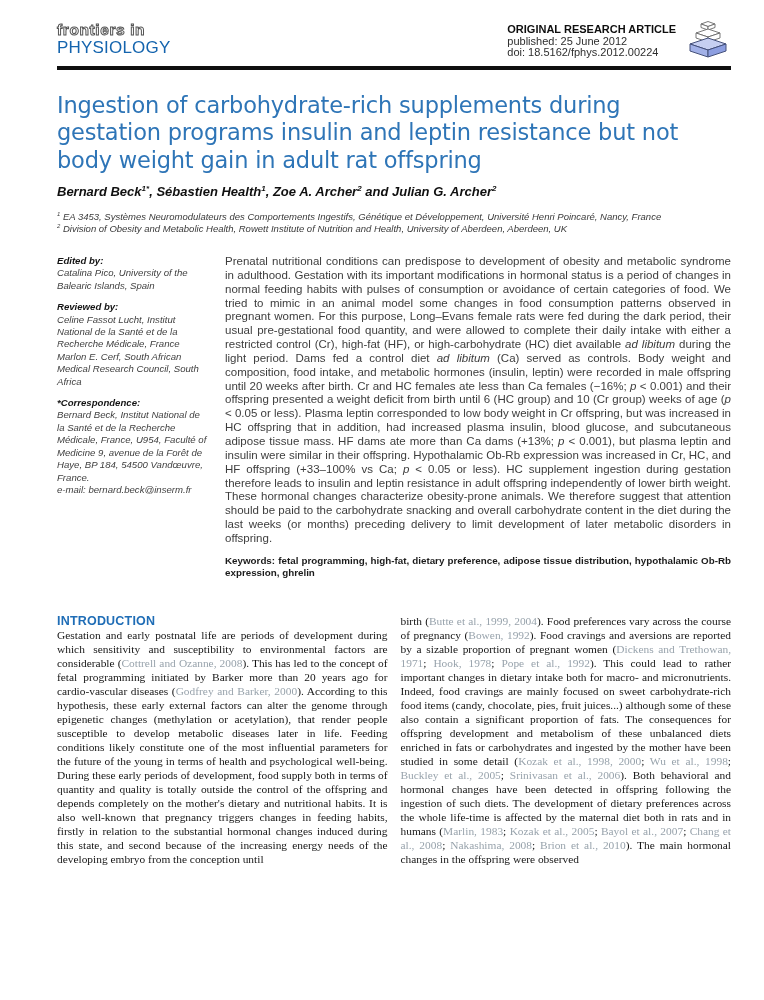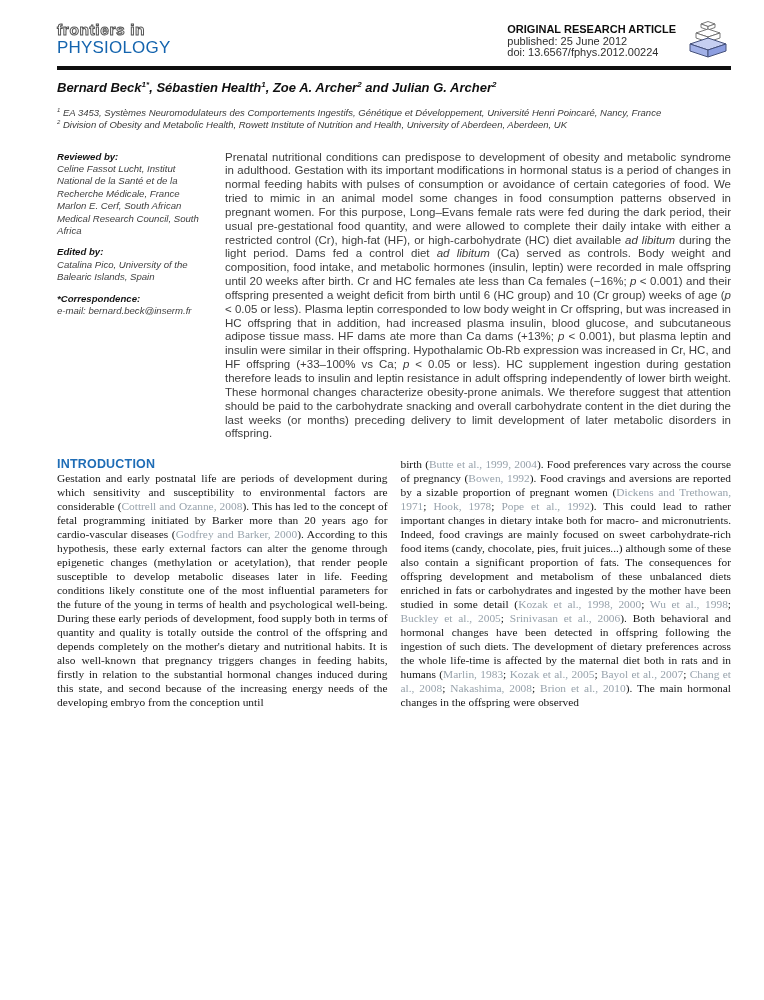--- a/index.html
+++ b/index.html
@@ -34,21 +34,21 @@
   .affils { margin-top:12px; font-style:italic; font-size:9.5px; line-height:12px; color:#3a3a3a; }
   
   .main { display:flex; margin-top:20px; }
   .sidebar { flex:none; width:153px; font-style:italic; font-size:9.6px; line-height:12.4px; color:#3f3f3f; }
   .sb-block { margin-bottom:9px; }
   .sb-label { font-weight:bold; color:#141414; }
   .abs-col { flex:1; margin-left:15px; }
   .abstract { font-size:11.5px; line-height:13.85px; color:#3d3d3d; text-align:justify; }
   .keywords { margin-top:9px; font-weight:bold; font-size:9.8px; line-height:12.5px; color:#1b1b1b; text-align:justify; }
   
-  .intro { display:flex; gap:13px; margin-top:16px; }
+  .intro { display:flex; gap:13px; margin-top:34px; }
   .col {
     width:50%; font-family:"Liberation Serif", serif;
     font-size:11.4px; line-height:14px; text-align:justify; color:#151515;
   }
   .intro-heading {
     font-family:"Liberation Sans", sans-serif; font-weight:bold;
     font-size:12.5px; line-height:14px; letter-spacing:0.2px; color:#1f6db6;
   }
   
   .it { font-style:italic; }
@@ -70,21 +70,21 @@
 <div class="page">
 
   <header class="hdr">
     <div>
       <div class="logo-line1">frontiers in</div>
       <div class="logo-line2">PHYSIOLOGY</div>
     </div>
     <div class="hdr-right">
       <div class="article-type">ORIGINAL RESEARCH ARTICLE</div>
       <div class="hdr-small">published: 25 June 2012</div>
-      <div class="hdr-small">doi: 13.6567/fphys.2012.00224</div>
+      <div class="hdr-small">doi: 18.5162/fphys.2012.00224</div>
     </div>
     <div class="cube">
       <svg width="46" height="42" viewBox="0 0 46 42">
         <g stroke="#6a6a6a" stroke-width="0.9" fill="#ffffff">
           <polygon points="16,7 23,4.5 30,7 23,9.5"></polygon>
           <polygon points="16,7 23,9.5 23,13 16,10.5"></polygon>
           <polygon points="30,7 23,9.5 23,13 30,10.5"></polygon>
         </g>
         <g stroke="#6a6a6a" stroke-width="0.9" fill="#ffffff">
           <polygon points="11,16 23,12 35,16 23,20"></polygon>
@@ -94,46 +94,49 @@
         <g stroke="#44507a" stroke-width="1">
           <polygon fill="#c6cff1" points="5,27 23,21 41,27 23,33"></polygon>
           <polygon fill="#a2b1e7" points="5,27 23,33 23,40 5,34"></polygon>
           <polygon fill="#8c9ee0" points="41,27 23,33 23,40 41,34"></polygon>
         </g>
       </svg>
     </div>
   </header>
   <div class="rule-thick"></div>
 
+  <h1 class="title">Ingestion of carbohydrate-rich supplements during gestation programs insulin and leptin resistance but not body weight gain in adult rat offspring</h1>
 
   <div class="authors"><span>Bernard Beck</span><span class="sup">1</span><span class="sup">*</span><span>, </span><span>Sébastien Health</span><span class="sup">1</span><span>, </span><span>Zoe A. Archer</span><span class="sup">2</span><span> and </span><span>Julian G. Archer</span><span class="sup">2</span></div>
 
   <div class="affils">
     <div><span class="sup">1</span><span> EA 3453, Systèmes Neuromodulateurs des Comportements Ingestifs, Génétique et Développement, Université Henri Poincaré, Nancy, France</span></div>
     <div><span class="sup">2</span><span> Division of Obesity and Metabolic Health, Rowett Institute of Nutrition and Health, University of Aberdeen, Aberdeen, UK</span></div>
   </div>
 
   <div class="main">
     <aside class="sidebar">
       <div class="sb-block">
+        <div class="sb-label">Edited by:</div>
+        <div>Catalina Pico, University of the Balearic Islands, Spain</div>
+      </div>
+      <div class="sb-block">
         <div class="sb-label">Reviewed by:</div>
         <div>Celine Fassot Lucht, Institut National de la Santé et de la Recherche Médicale, France</div>
         <div>Marlon E. Cerf, South African Medical Research Council, South Africa</div>
       </div>
       <div class="sb-block">
-        <div class="sb-label">Edited by:</div>
-        <div>Catalina Pico, University of the Balearic Islands, Spain</div>
-      </div>
-      <div class="sb-block">
         <div class="sb-label">*Correspondence:</div>
+        <div>Bernard Beck, Institut National de la Santé et de la Recherche Médicale, France, U954, Faculté of Medicine 9, avenue de la Forêt de Haye, BP 184, 54500 Vandœuvre, France.</div>
         <div>e-mail: bernard.beck@inserm.fr</div>
       </div>
     </aside>
     <div class="abs-col">
       <p class="abstract"><span>Prenatal nutritional conditions can predispose to development of obesity and metabolic syndrome in adulthood. Gestation with its important modifications in hormonal status is a period of changes in normal feeding habits with pulses of consumption or avoidance of certain categories of food. We tried to mimic in an animal model some changes in food consumption patterns observed in pregnant women. For this purpose, Long–Evans female rats were fed during the dark period, their usual pre-gestational food quantity, and were allowed to complete their daily intake with either a restricted control (Cr), high-fat (HF), or high-carbohydrate (HC) diet available </span><span class="it">ad libitum</span><span> during the light period. Dams fed a control diet </span><span class="it">ad libitum</span><span> (Ca) served as controls. Body weight and composition, food intake, and metabolic hormones (insulin, leptin) were recorded in male offspring until 20 weeks after birth. Cr and HC females ate less than Ca females (−16%; </span><span class="it">p</span><span> &lt; 0.001) and their offspring presented a weight deficit from birth until 6 (HC group) and 10 (Cr group) weeks of age (</span><span class="it">p</span><span> &lt; 0.05 or less). Plasma leptin corresponded to low body weight in Cr offspring, but was increased in HC offspring that in addition, had increased plasma insulin, blood glucose, and subcutaneous adipose tissue mass. HF dams ate more than Ca dams (+13%; </span><span class="it">p</span><span> &lt; 0.001), but plasma leptin and insulin were similar in their offspring. Hypothalamic Ob-Rb expression was increased in Cr, HC, and HF offspring (+33–100% vs Ca; </span><span class="it">p</span><span> &lt; 0.05 or less). HC supplement ingestion during gestation therefore leads to insulin and leptin resistance in adult offspring independently of lower birth weight. These hormonal changes characterize obesity-prone animals. We therefore suggest that attention should be paid to the carbohydrate snacking and overall carbohydrate content in the diet during the last weeks (or months) preceding delivery to limit development of later metabolic disorders in offspring.</span></p>
+      <p class="keywords">Keywords: fetal programming, high-fat, dietary preference, adipose tissue distribution, hypothalamic Ob-Rb expression, ghrelin</p>
     </div>
   </div>
 
   <div class="intro">
     <div class="col">
       <div class="intro-heading">INTRODUCTION</div>
       <div><span>Gestation and early postnatal life are periods of development during which sensitivity and susceptibility to environmental factors are considerable (</span><span class="cite">Cottrell and Ozanne, 2008</span><span>). This has led to the concept of fetal programming initiated by Barker more than 20 years ago for cardio-vascular diseases (</span><span class="cite">Godfrey and Barker, 2000</span><span>). According to this hypothesis, these early external factors can alter the genome through epigenetic changes (methylation or acetylation), that render people susceptible to develop metabolic diseases later in life. Feeding conditions likely constitute one of the most influential parameters for the future of the young in terms of health and psychological well-being. During these early periods of development, food supply both in terms of quantity and quality is totally outside the control of the offspring and depends completely on the mother's dietary and nutritional habits. It is also well-known that pregnancy triggers changes in feeding habits, firstly in relation to the substantial hormonal changes induced during this state, and second because of the increasing energy needs of the developing embryo from the conception until</span></div>
     </div>
     <div class="col">
       <div><span>birth (</span><span class="cite">Butte et al., 1999, 2004</span><span>). Food preferences vary across the course of pregnancy (</span><span class="cite">Bowen, 1992</span><span>). Food cravings and aversions are reported by a sizable proportion of pregnant women (</span><span class="cite">Dickens and Trethowan, 1971</span><span>; </span><span class="cite">Hook, 1978</span><span>; </span><span class="cite">Pope et al., 1992</span><span>). This could lead to rather important changes in dietary intake both for macro- and micronutrients. Indeed, food cravings are mainly focused on sweet carbohydrate-rich food items (candy, chocolate, pies, fruit juices...) although some of these also contain a significant proportion of fats. The consequences for offspring development and metabolism of these unbalanced diets enriched in fats or carbohydrates and ingested by the mother have been studied in some detail (</span><span class="cite">Kozak et al., 1998, 2000</span><span>; </span><span class="cite">Wu et al., 1998</span><span>; </span><span class="cite">Buckley et al., 2005</span><span>; </span><span class="cite">Srinivasan et al., 2006</span><span>). Both behavioral and hormonal changes have been detected in offspring following the ingestion of such diets. The development of dietary preferences across the whole life-time is affected by the maternal diet both in rats and in humans (</span><span class="cite">Marlin, 1983</span><span>; </span><span class="cite">Kozak et al., 2005</span><span>; </span><span class="cite">Bayol et al., 2007</span><span>; </span><span class="cite">Chang et al., 2008</span><span>; </span><span class="cite">Nakashima, 2008</span><span>; </span><span class="cite">Brion et al., 2010</span><span>). The main hormonal changes in the offspring were observed</span></div>

